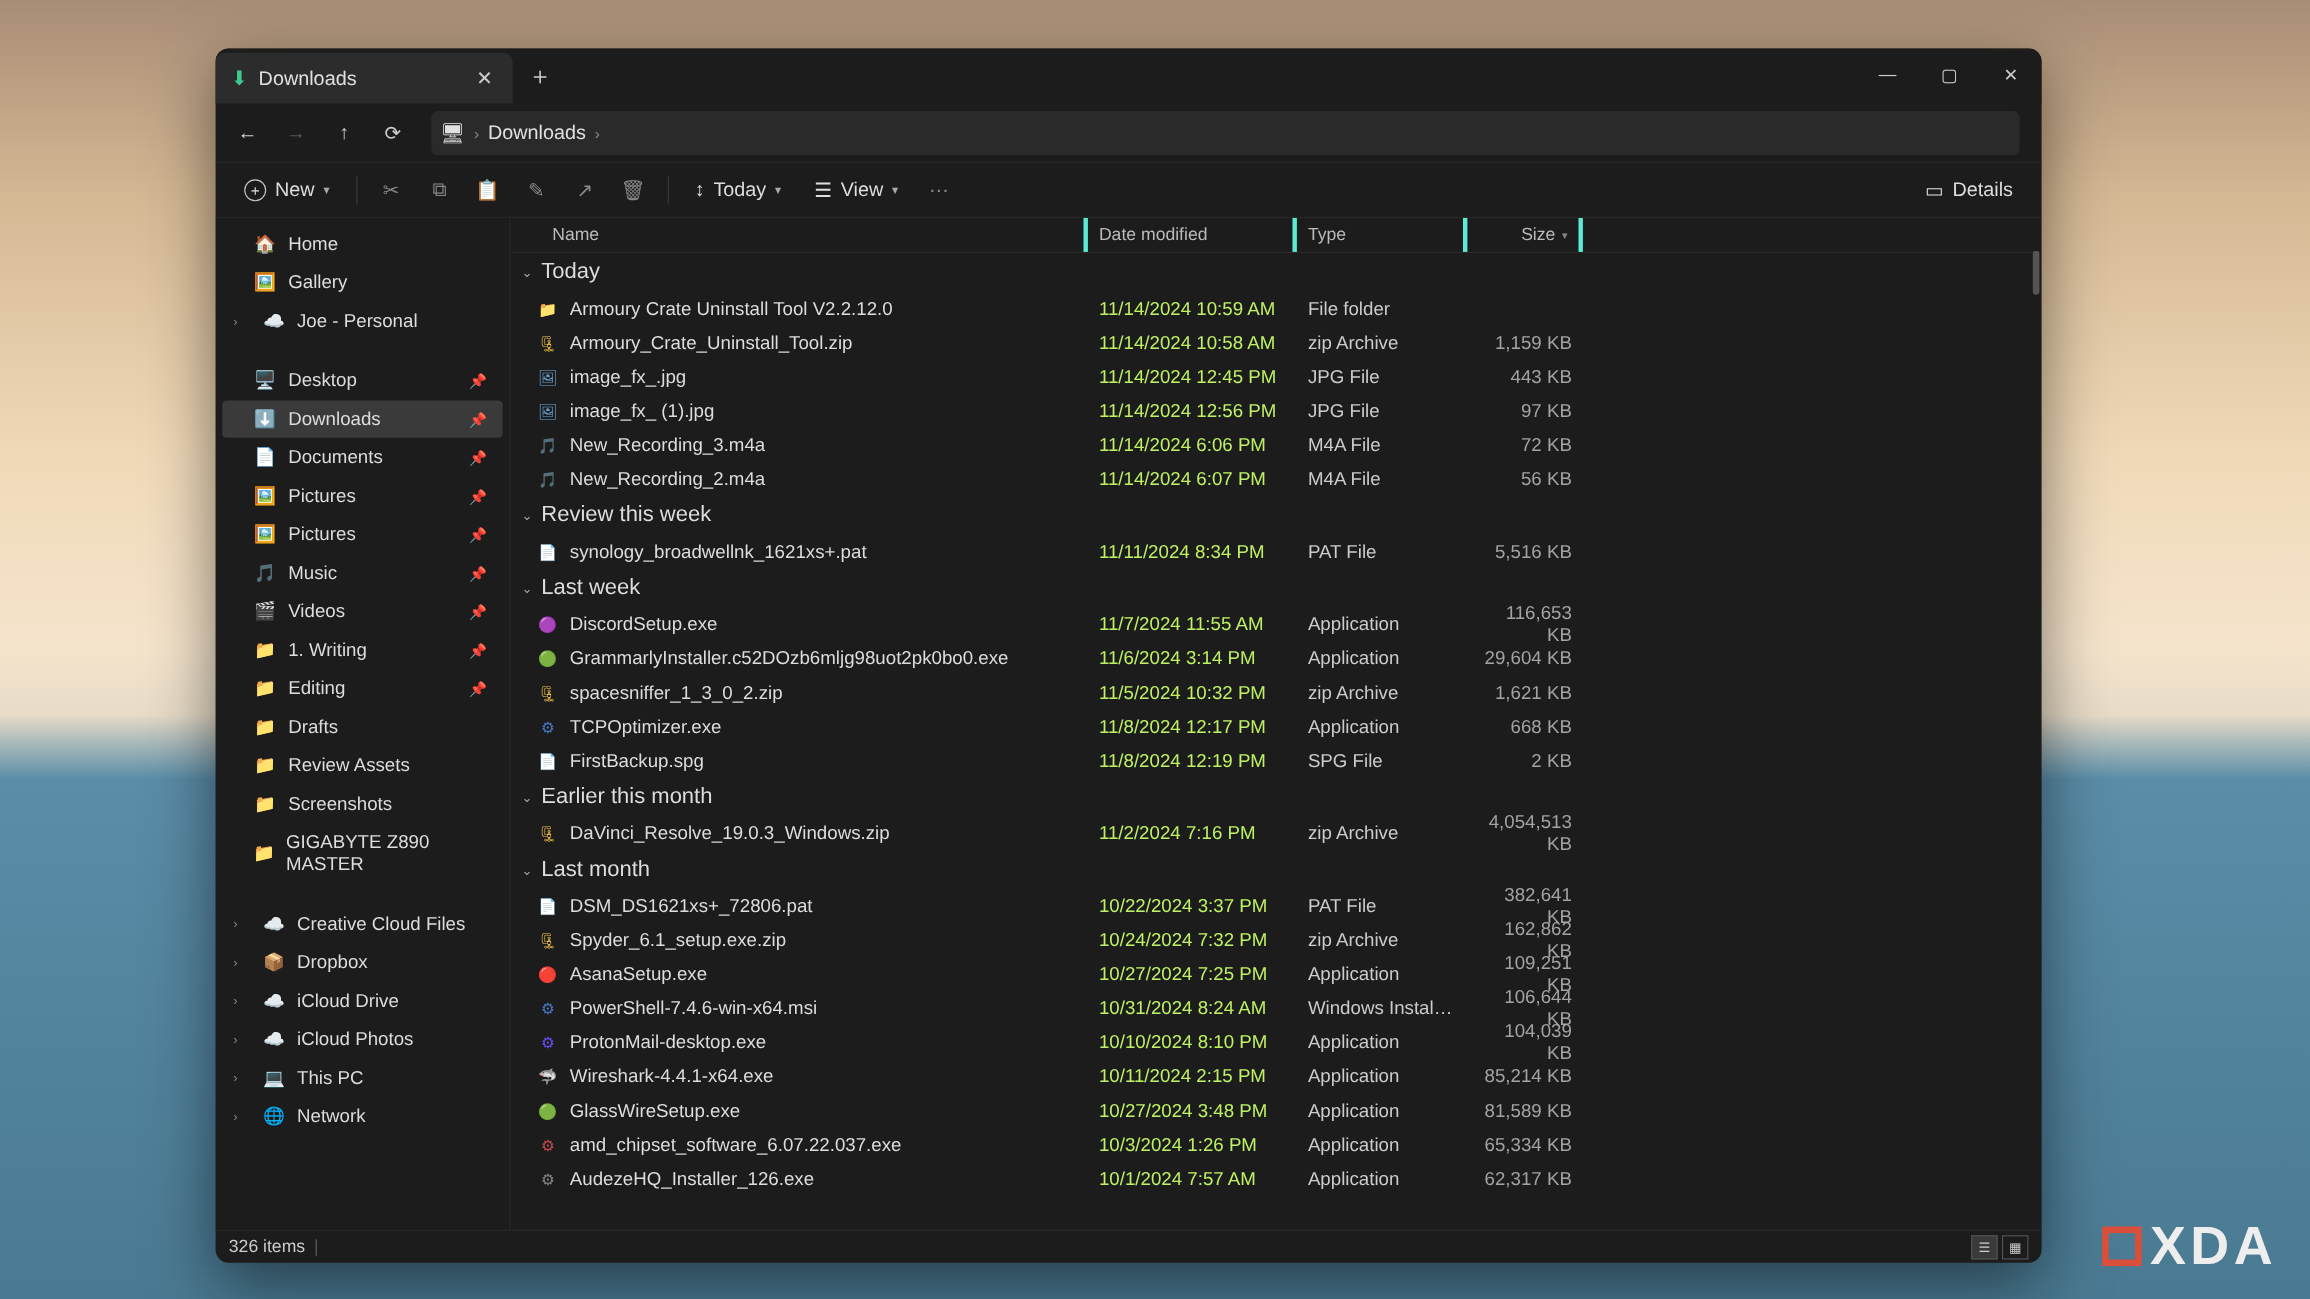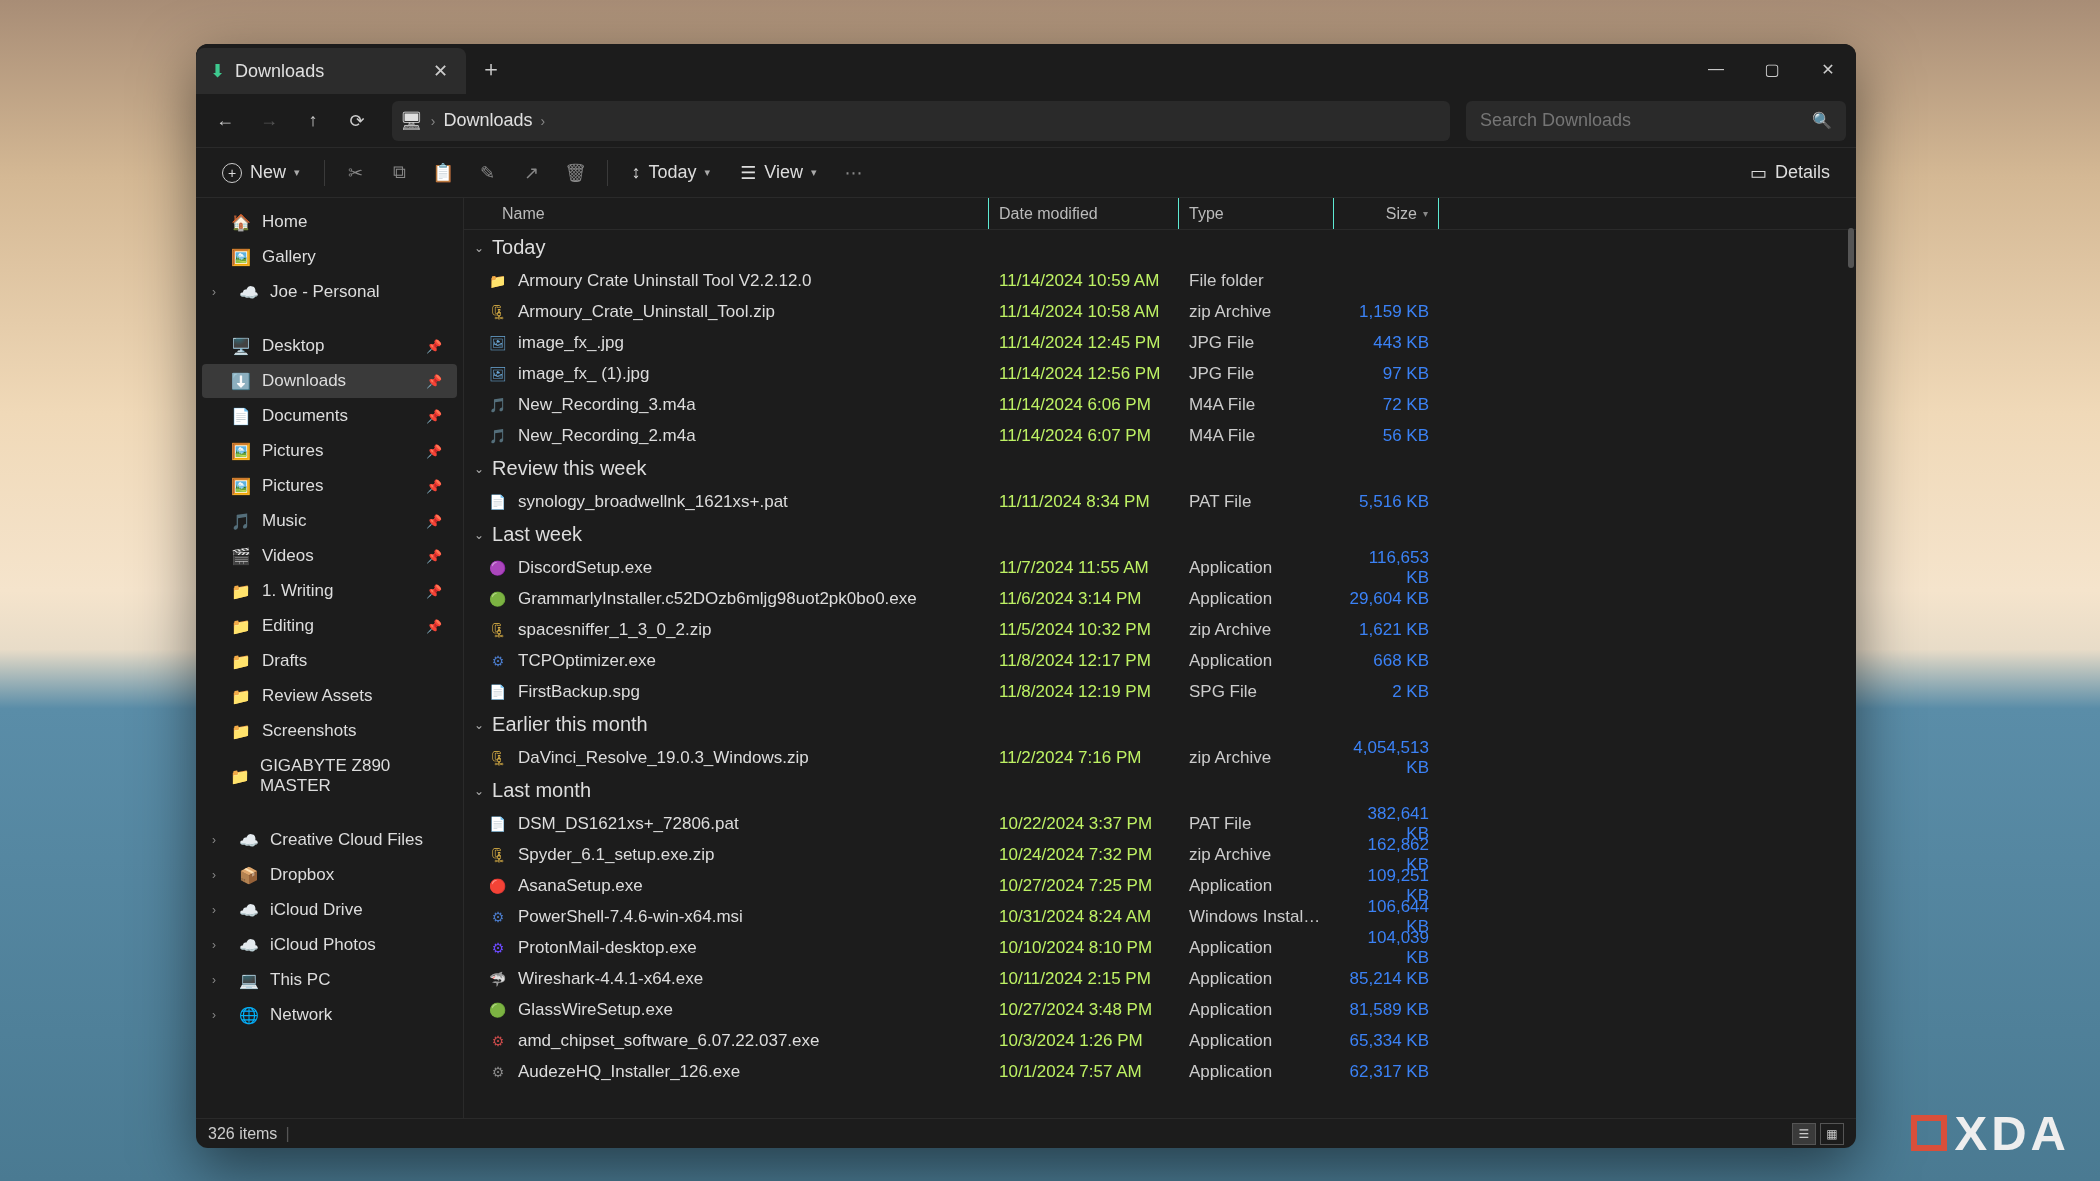--- a/index.html
+++ b/index.html
@@ -42,34 +42,34 @@
 .sidebar { width:268px;background:#1c1c1c;border-right:1px solid #2a2a2a;overflow-y:auto;padding:6px 0;}
 .side-item { display:flex;align-items:center;gap:10px;padding:7px 14px 7px 28px;font-size:17px;color:#ddd;cursor:pointer;border-radius:4px;margin:1px 6px;position:relative;}
 .side-item.has-chev { padding-left:10px;}
 .side-item .chev { width:16px;color:#888;font-size:12px;}
 .side-item.active { background:#3a3a3a;}
 .side-item .pin { margin-left:auto;color:#888;font-size:13px;}
 .side-icon { width:22px;text-align:center;font-size:16px;}
 .side-gap { height:18px;}
 .filearea { flex:1;display:flex;flex-direction:column;overflow:hidden;position:relative;}
 .cols { display:flex;height:32px;border-bottom:1px solid #2a2a2a;font-size:16px;color:#bbb;align-items:center;}
-.col { padding:0 10px;border-right:1px solid #5eead4;height:100%;display:flex;align-items:center;}
+.col { padding:0 10px;border-right:4px solid #5eead4;height:100%;display:flex;align-items:center;}
 .c-name{width:525px;padding-left:38px;}
 .c-date{width:190px;}
 .c-type{width:155px;}
 .c-size{width:105px;justify-content:flex-end;}
 .c-size .sort-ind{font-size:10px;margin-left:6px;color:#888;}
 .filelist { flex:1;overflow-y:auto;}
 .group { display:flex;align-items:center;gap:8px;padding:6px 10px;font-size:20px;color:#ddd;cursor:pointer;}
 .group .gchev { font-size:12px;color:#aaa;}
 .row { display:flex;align-items:center;font-size:17px;color:#ddd;height:31px;cursor:pointer;}
 .row .r-name{width:525px;display:flex;align-items:center;gap:10px;padding-left:24px;}
 .row .r-date{width:190px;padding:0 10px;color:#bef264;}
 .row .r-type{width:155px;padding:0 10px;color:#ccc;white-space:nowrap;overflow:hidden;text-overflow:ellipsis;}
-.row .r-size{width:105px;padding:0 10px;text-align:right;color:#3b82f6;}
+.row .r-size{width:105px;padding:0 10px;text-align:right;color:#a3a3a3;}
 .ficon{width:20px;height:20px;display:inline-flex;align-items:center;justify-content:center;font-size:14px;border-radius:3px;}
 .statusbar { height:30px;border-top:1px solid #2a2a2a;display:flex;align-items:center;padding:0 12px;font-size:16px;color:#ccc;}
 .statusbar .views { margin-left:auto;display:flex;gap:4px;}
 .statusbar .vbtn { width:24px;height:22px;border:1px solid #555;display:flex;align-items:center;justify-content:center;font-size:12px;cursor:pointer;}
 .statusbar .vbtn.active{background:#3a3a3a;}
 .scrollbar-ind { position:absolute;right:2px;top:30px;width:6px;height:40px;background:#555;border-radius:3px;}
 .logo { position:absolute;right:30px;bottom:20px;display:flex;align-items:center;gap:8px;font-weight:700;font-size:49px;color:#eee;letter-spacing:4px;}
 .logo .sq { width:36px;height:36px;border:6px solid #d94f3a;display:inline-block;}
 .sidebar::-webkit-scrollbar,.filelist::-webkit-scrollbar{width:8px;}
 .sidebar::-webkit-scrollbar-thumb,.filelist::-webkit-scrollbar-thumb{background:#444;border-radius:4px;}
@@ -95,24 +95,20 @@
   <div class="addrbar">
     <div class="nav-btn">←</div>
     <div class="nav-btn disabled">→</div>
     <div class="nav-btn">↑</div>
     <div class="nav-btn">⟳</div>
     <div class="breadcrumb">
       <span>🖥</span>
       <span class="bc-sep">›</span>
       <span>Downloads</span>
       <span class="bc-sep">›</span>
-    </div>
-    <div class="search">
-      <input placeholder="Search Downloads" style="">
-      <span class="search-icon">🔍</span>
     </div>
   </div>
 
   <div class="toolbar">
     <div class="tbtn">
         <span class="plus-circ">+</span>
         <span>New</span>
         <span class="caret">▾</span>
       </div>
     <div class="tdiv"></div>

